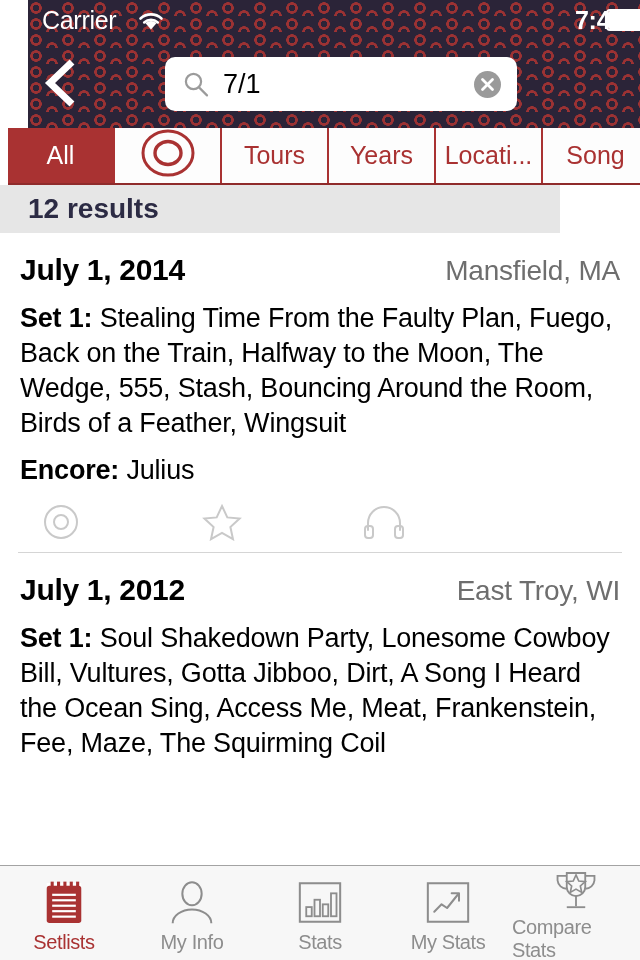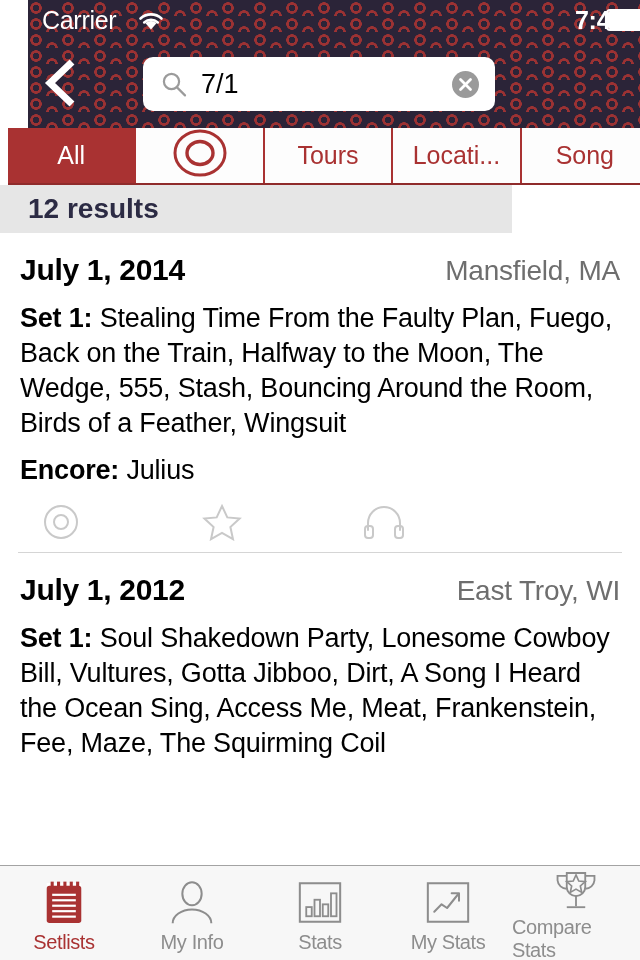--- a/index.html
+++ b/index.html
@@ -45,21 +45,21 @@
     content: ""; position: absolute; right: -6px; top: 6px;
     width: 4px; height: 8px; background: #fff; border-radius: 0 2px 2px 0;
   }
   .battery-fill { position:absolute; inset:2px; background:#fff; border-radius:2px; }
 
   .back-chevron {
     position: absolute; left: 12px; top: 56px; width: 44px; height: 54px;
     cursor: pointer;
   }
   .searchwrap {
-    position: absolute; left: 115px; top: 57px; width: 352px; height: 54px;
+    position: absolute; left: 137px; top: 57px; width: 352px; height: 54px;
     background: #fff; border-radius: 10px;
   }
   .search-icon { position:absolute; left: 18px; top: 14px; width: 26px; height: 26px; }
   .search-value {
     position: absolute; left: 58px; top: 0; height: 54px; line-height: 54px;
     font-size: 27px; color: #000;
   }
   .clear-btn {
     position: absolute; right: 16px; top: 14px; width: 27px; height: 27px;
     border-radius: 50%; background: #9a9a9a; cursor: pointer;
@@ -81,21 +81,21 @@
     background: #fdfdfd; color: #a93232; font-size: 25px;
     border-left: 2px solid #a93232;
     cursor: pointer; overflow: hidden; white-space: nowrap;
   }
   .seg.first { border-left: none; }
   .seg.active { background: #a93232; color: #ffffff; }
   .seg.icononly { padding: 0; }
 
   
   .results-band {
-    position: absolute; top: 185px; left: 0; width: 512px; height: 48px;
+    position: absolute; top: 185px; left: 0; width: 560px; height: 48px;
     background: #e6e6e6; display: flex; align-items: center;
   }
   .results-band span {
     margin-left: 28px; font-size: 28px; font-weight: bold; color: #2c2b44;
   }
 
   
   .list {
     position: absolute; top: 233px; left: 0; width: 640px; height: 632px;
     background: #fff; overflow: hidden;
@@ -186,20 +186,23 @@
     <div class="seg icononly">
       <span>
         <svg viewBox="0 0 60 50" width="60" height="50">
           <ellipse cx="30" cy="25" rx="25" ry="22" stroke="#a93232" stroke-width="3" fill="none"></ellipse>
           <ellipse cx="30" cy="25" rx="13" ry="11.5" stroke="#a93232" stroke-width="3.4" fill="none"></ellipse>
         </svg>
       </span>
     </div>
     <div class="seg">
       <span>Tours</span>
+    </div>
+    <div class="seg">
+      <span>Years</span>
     </div>
     <div class="seg">
       <span>Locati...</span>
     </div>
     <div class="seg">
       <span>Song</span>
     </div>
   </div>
 
   <div class="results-band">

